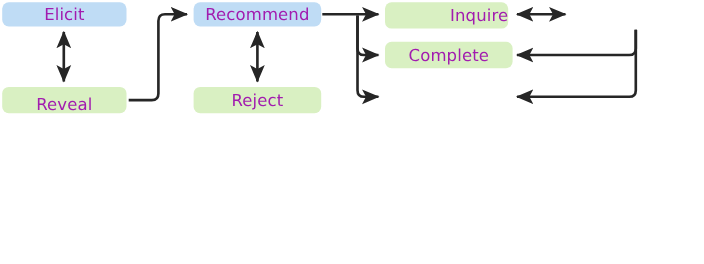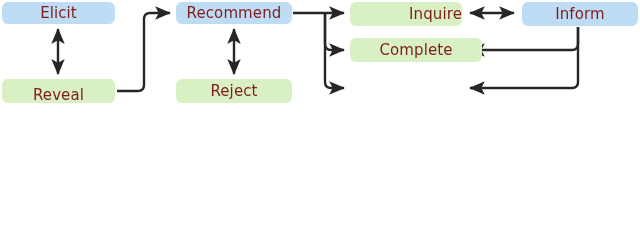--- a/index.html
+++ b/index.html
@@ -28,21 +28,21 @@
   }
   .node {
     position: absolute;
     box-sizing: border-box;
     border-radius: 6px;
     display: flex;
     align-items: center;
     justify-content: center;
     font-size: 15px;
     line-height: 1;
-    color: #7f1d1d;
+    color: #a21caf;
     letter-spacing: 0.1px;
     white-space: nowrap;
     user-select: none;
   }
   .node-label {
     display: block;
     pointer-events: none;
   }
 </style>
 </head>
@@ -94,22 +94,19 @@
   </div>
 
   <div class="node" style="left:176px; top:79px; width:116px; height:24px; background:#d9f0c2;">
     <span class="node-label">Reject</span>
   </div>
 
   <div class="node" style="left:350px; top:2px; width:112px; height:24px; background:#d9f0c2;justify-content:flex-end;">
     <span class="node-label">Inquire</span>
   </div>
 
-  <div class="node" style="left:350px; top:38px; width:132px; height:24px; background:#d9f0c2;">
+  <div class="node" style="left:350px; top:38px; width:116px; height:24px; background:#d9f0c2;">
     <span class="node-label">Complete</span>
   </div>
 
 
-  <div class="node" style="left:522px; top:2px; width:116px; height:24px; background:#bfdcf5;">
-    <span class="node-label">Inform</span>
-  </div>
 
 </div>
 
 </body></html>

